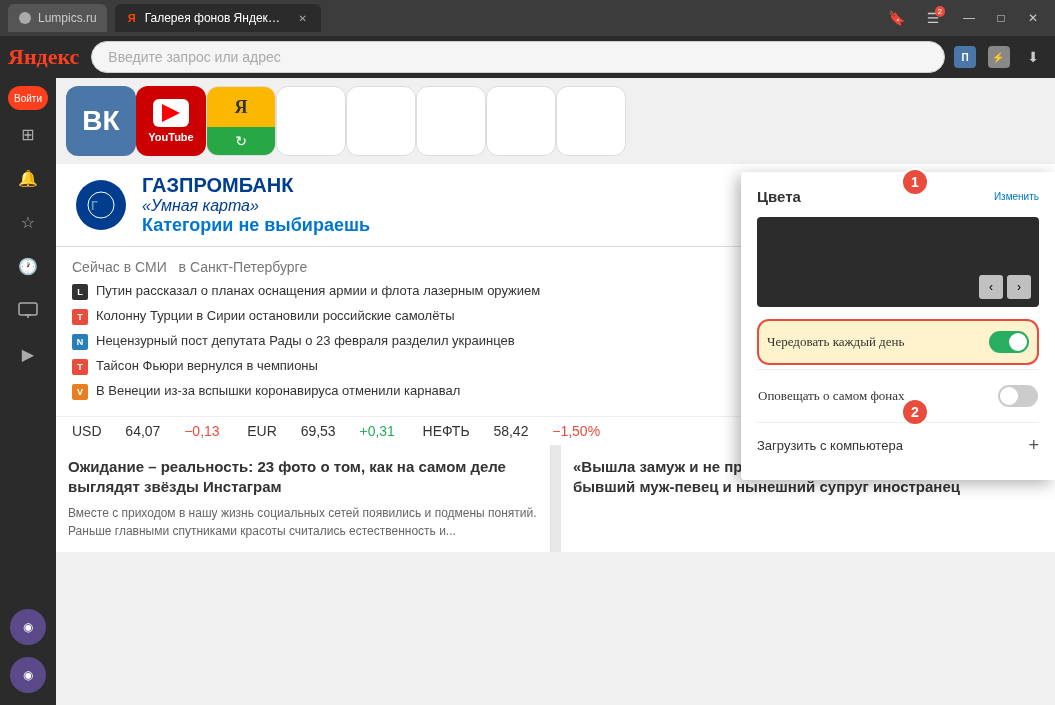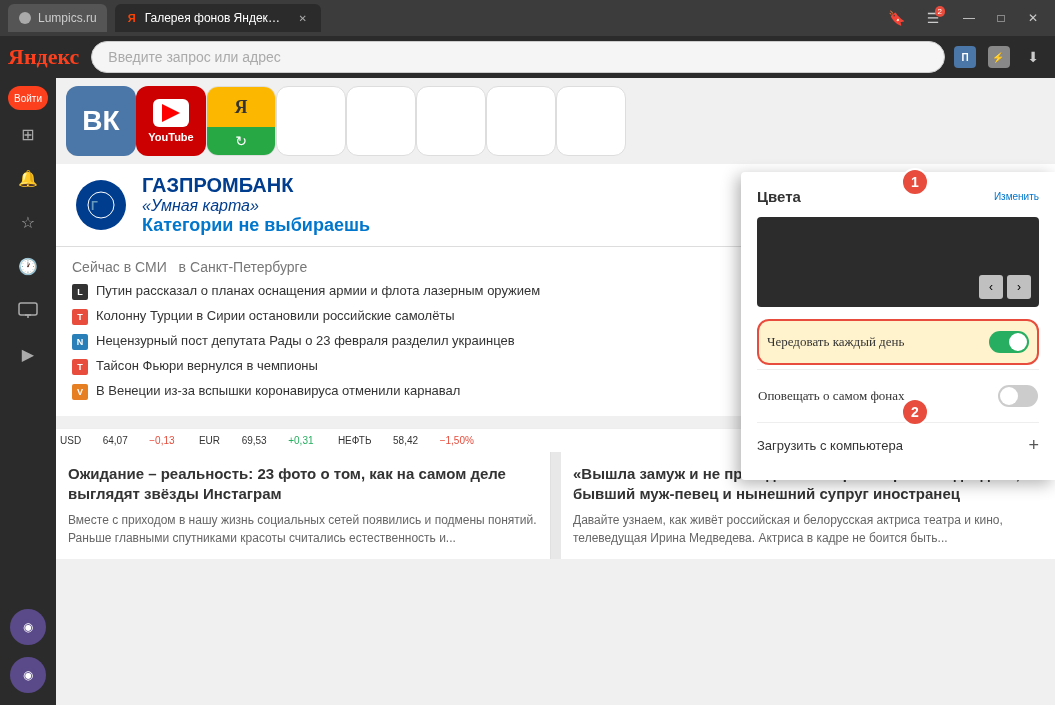--- a/index.html
+++ b/index.html
@@ -59,21 +59,21 @@
     .bank-tagline { font-size: 16px; color: #003d8f; font-style: italic; }
     .bank-subtitle { font-size: 18px; font-weight: bold; color: #0077cc; }
     .bank-icon { width: 50px; height: 50px; background: #003d8f; border-radius: 50%; display: flex; align-items: center; justify-content: center; }
 
     .news-section { background: white; padding: 12px 16px; }
     .news-header { font-size: 14px; font-weight: bold; color: #333; margin-bottom: 4px; }
     .news-header span { color: #777; font-weight: normal; }
     .news-item { display: flex; align-items: flex-start; gap: 8px; padding: 4px 0; font-size: 13px; color: #333; cursor: pointer; }
     .news-icon { width: 16px; height: 16px; border-radius: 2px; flex-shrink: 0; display: flex; align-items: center; justify-content: center; font-size: 9px; font-weight: bold; color: white; margin-top: 1px; }
 
-    .currency-bar { background: white; padding: 6px 4px; font-size: 10px; color: #333; border-top: 1px solid #eee; margin-top: 12px; }
+    .currency-bar { background: white; padding: 6px 16px; font-size: 14px; color: #333; border-top: 1px solid #eee; }
     .currency-bar span { margin-right: 16px; }
     .neg { color: #e74c3c; }
     .pos { color: #27ae60; }
 
     
     .article-cards { display: flex; gap: 10px; background: #e8e8e8; }
     .article-card { flex: 1; background: white; padding: 12px; cursor: pointer; }
     .article-card:first-child { border-right: 1px solid #e0e0e0; }
     .article-title { font-size: 15px; font-weight: bold; color: #333; margin-bottom: 8px; line-height: 1.3; }
     .article-excerpt { font-size: 12px; color: #666; line-height: 1.5; }
@@ -273,21 +273,20 @@
     <span class="neg">−1,50%</span>
   </div>
 
   <div class="article-cards">
     <div class="article-card">
       <div class="article-title">Ожидание – реальность: 23 фото о том, как на самом деле выглядят звёзды Инстаграм</div>
       <div class="article-excerpt">Вместе с приходом в нашу жизнь социальных сетей появились и подмены понятий. Раньше главными спутниками красоты считались естественность и...</div>
     </div>
     <div class="article-card">
       <div class="article-title">«Вышла замуж и не прогадала»: актриса Ирина Медведева, её бывший муж-певец и нынешний супруг иностранец</div>
-      <div class="article-excerpt">Давайте узнаем, как живёт российская и белорусская актриса театра и кино, телеведущая Ирина Медведева. Актриса в кадре не боится быть...</div>
     </div>
   </div>
 </div>
 
 <div class="badge-num badge-1">1</div>
 
 <div class="badge-num badge-2">2</div>
 
 <div class="dropdown-panel">
   <div class="panel-header">

